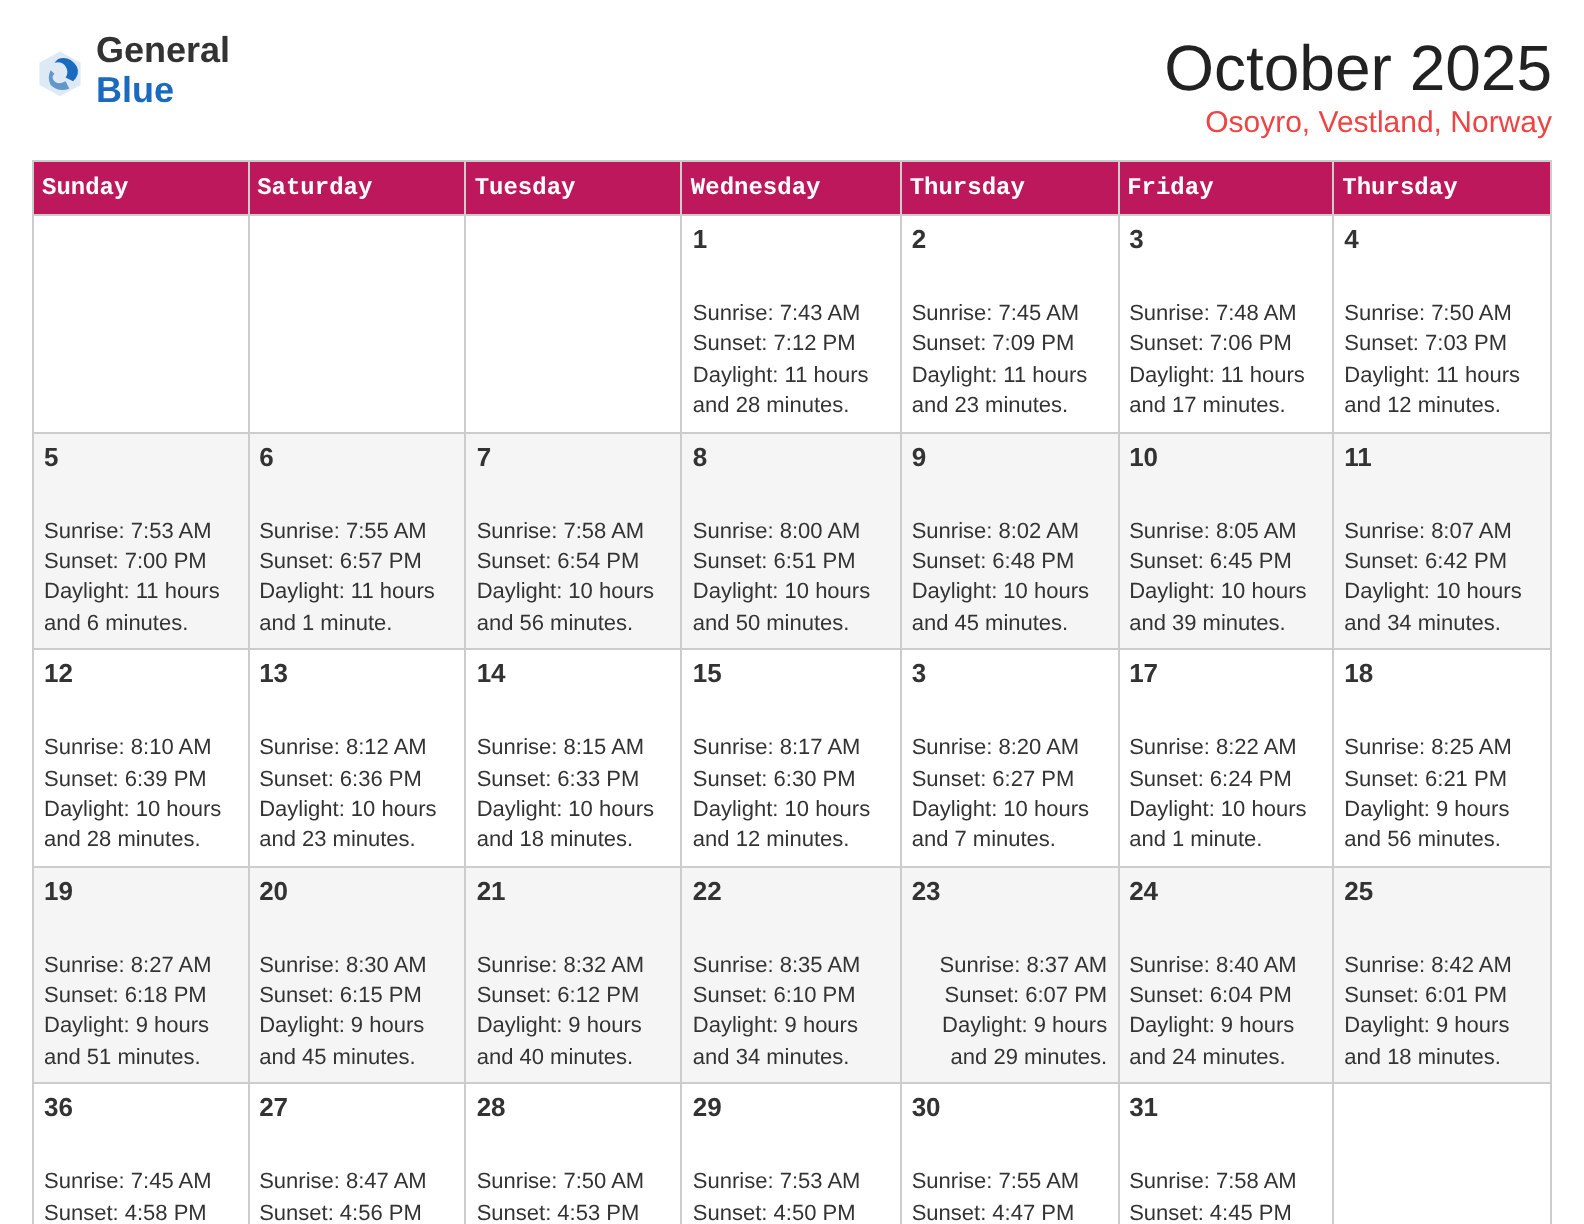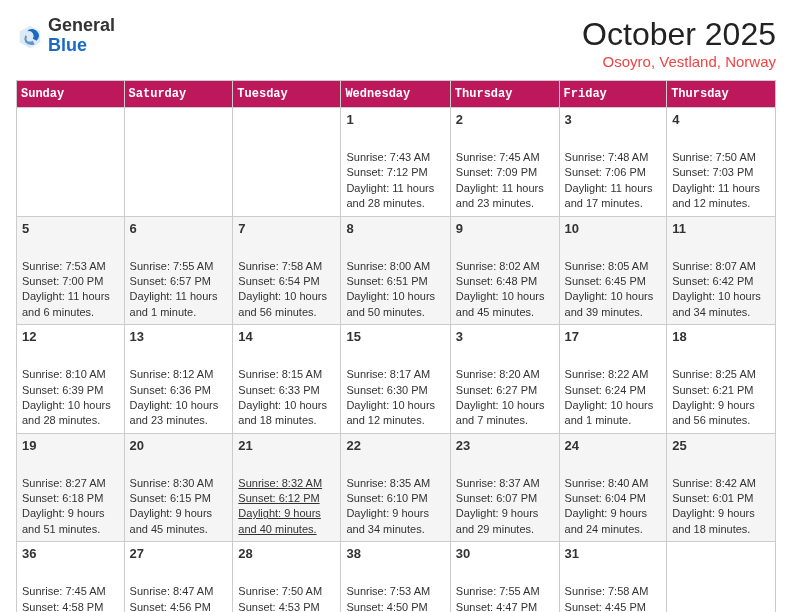--- a/index.html
+++ b/index.html
@@ -245,33 +245,33 @@
 Daylight: 9 hours and 51 minutes.</div>
         </td>
         <td>
           <span class="day-number">20</span>
           <div class="day-info" style="white-space: pre-line;">Sunrise: 8:30 AM
 Sunset: 6:15 PM
 Daylight: 9 hours and 45 minutes.</div>
         </td>
         <td>
           <span class="day-number">21</span>
-          <div class="day-info" style="white-space: pre-line; text-decoration: underline;">Sunrise: 8:32 AM
+          <div class="day-info" style="white-space: pre-line;">Sunrise: 8:32 AM
 Sunset: 6:12 PM
 Daylight: 9 hours and 40 minutes.</div>
         </td>
         <td>
           <span class="day-number">22</span>
           <div class="day-info" style="white-space: pre-line;">Sunrise: 8:35 AM
 Sunset: 6:10 PM
 Daylight: 9 hours and 34 minutes.</div>
         </td>
         <td>
           <span class="day-number">23</span>
-          <div class="day-info" style="white-space: pre-line;">Sunrise: 8:37 AM
+          <div class="day-info" style="white-space: pre-line; text-align: right;">Sunrise: 8:37 AM
 Sunset: 6:07 PM
 Daylight: 9 hours and 29 minutes.</div>
         </td>
         <td>
           <span class="day-number">24</span>
           <div class="day-info" style="white-space: pre-line;">Sunrise: 8:40 AM
 Sunset: 6:04 PM
 Daylight: 9 hours and 24 minutes.</div>
         </td>
         <td>
@@ -294,21 +294,21 @@
 Sunset: 4:56 PM
 Daylight: 9 hours and 8 minutes.</div>
         </td>
         <td>
           <span class="day-number">28</span>
           <div class="day-info" style="white-space: pre-line;">Sunrise: 7:50 AM
 Sunset: 4:53 PM
 Daylight: 9 hours and 2 minutes.</div>
         </td>
         <td>
-          <span class="day-number">38</span>
+          <span class="day-number">29</span>
           <div class="day-info" style="white-space: pre-line;">Sunrise: 7:53 AM
 Sunset: 4:50 PM
 Daylight: 8 hours and 57 minutes.</div>
         </td>
         <td>
           <span class="day-number">30</span>
           <div class="day-info" style="white-space: pre-line;">Sunrise: 7:55 AM
 Sunset: 4:47 PM
 Daylight: 8 hours and 52 minutes.</div>
         </td>

